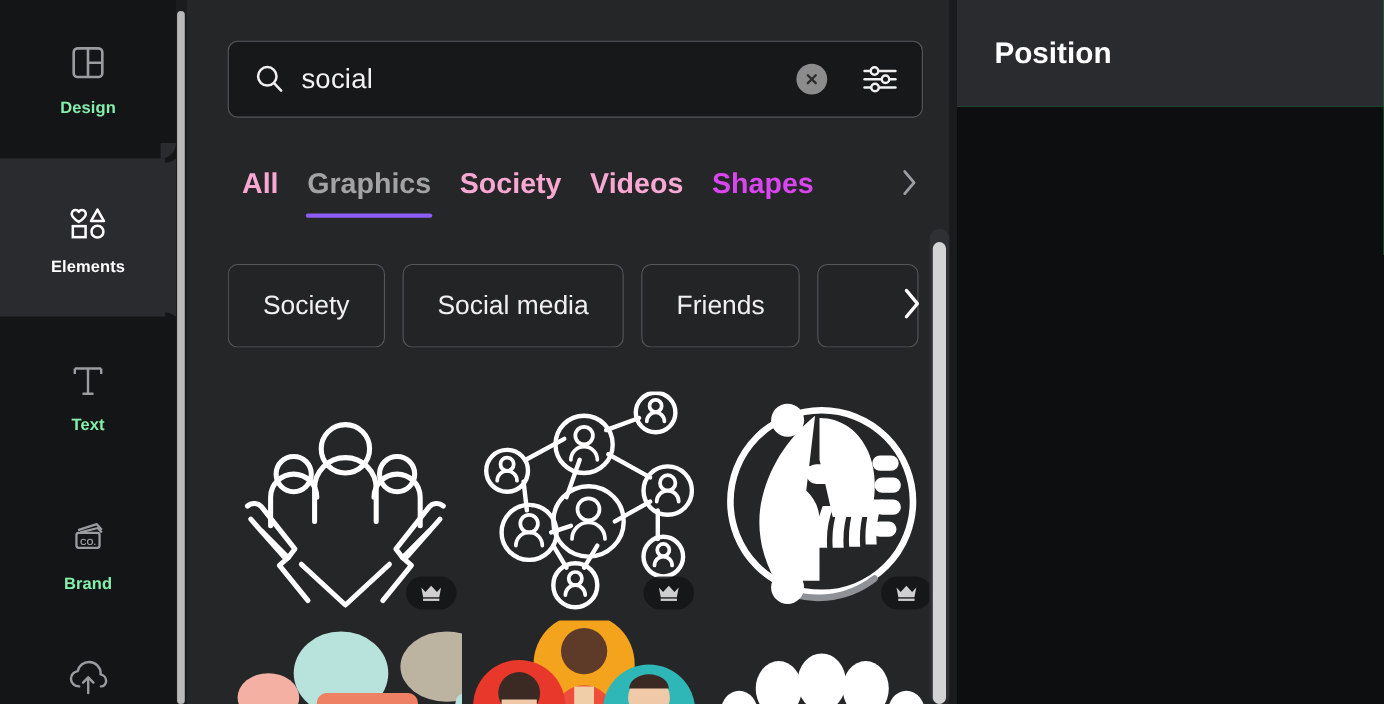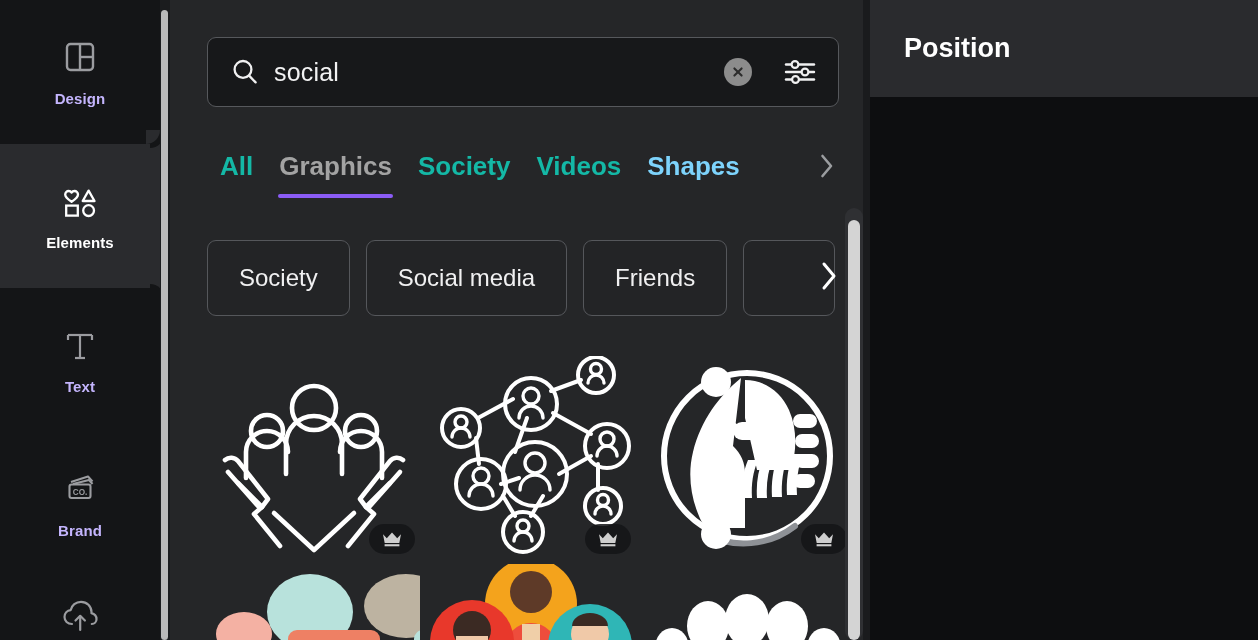--- a/index.html
+++ b/index.html
@@ -20,21 +20,21 @@
     flex: 0 0 160px;
     overflow: hidden;
   }
   .rail-item {
     position: relative;
     width: 160px;
     height: 144px;
     display: flex; flex-direction: column;
     align-items: center; justify-content: center;
     gap: 12px;
-    color: #c4b5fd;
+    color: #86efac;
     cursor: pointer;
     background: #141517;
   }
   .rail-item.active {
     background: #2a2b2e;
     color: #ffffff;
   }
   .rail-item.active::before,
   .rail-item.active::after {
     content: "";
@@ -117,32 +117,32 @@
   .tabs {
     position: absolute; left: 47px; top: 142px;
     width: 640px; height: 68px;
     display: flex; align-items: flex-start; gap: 0;
     overflow: hidden;
   }
   .tab {
     position: relative;
     padding: 4px 13px 0 13px;
     font-size: 26px; font-weight: 700;
-    color: #14b8a6;
+    color: #f9a8d4;
     cursor: pointer;
     white-space: nowrap;
     line-height: 40px;
   }
   .tab.active { color: #a3a3a3; }
   .tab.active .tab-underline {
     position: absolute; left: 12px; right: 12px; bottom: -12px;
     height: 4px; border-radius: 2px;
     background: #8b5cf6;
   }
-  .tab.faded { color: #7dd3fc; }
+  .tab.faded { color: #d946ef; }
   .tabs-next {
     position: absolute; right: 0px; top: 6px;
     width: 40px; height: 40px;
     display: flex; align-items: center; justify-content: center;
     cursor: pointer;
     background: linear-gradient(to right, rgba(37,38,40,0) 0%, #252628 45%);
   }
 
   
   .chips {

